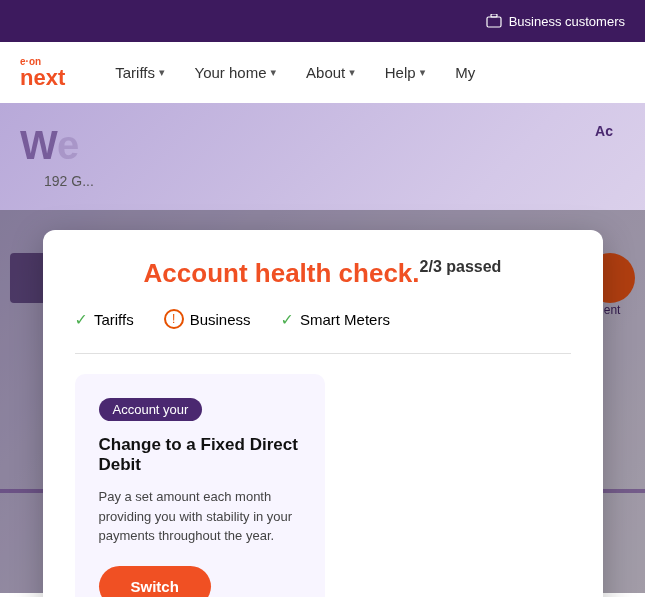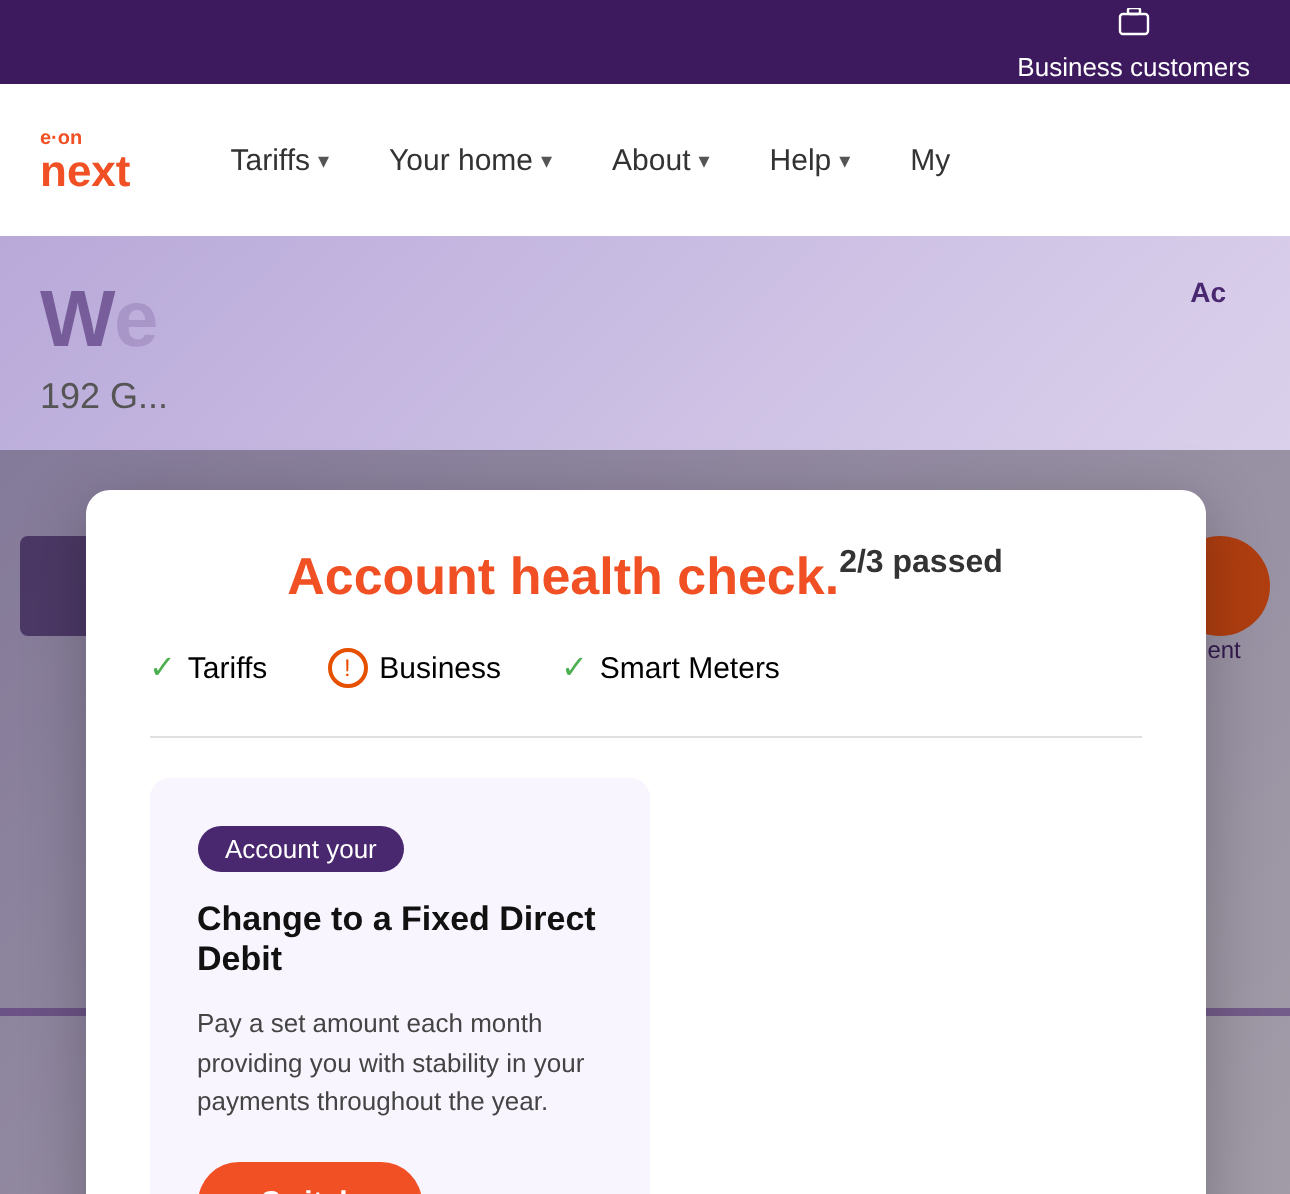--- a/index.html
+++ b/index.html
@@ -21,21 +21,20 @@
       padding: 0 20px;
       gap: 24px;
     }
     .top-bar-item {
       display: flex;
       align-items: center;
       gap: 6px;
       color: white;
       font-size: 13px;
       cursor: pointer;
-      flex-direction: column;
     }
     .top-bar-icon {
       width: 18px;
       height: 18px;
       display: inline-flex;
       align-items: center;
       justify-content: center;
     }
     .notification-badge {
       background: #ff4d00;
@@ -48,21 +47,21 @@
       align-items: center;
       justify-content: center;
       position: relative;
       top: -6px;
       left: -4px;
     }
 
     
     .nav-bar {
       background-color: white;
-      height: 76px;
+      height: 61px;
       display: flex;
       align-items: center;
       padding: 0 20px;
       gap: 30px;
       box-shadow: 0 1px 3px rgba(0,0,0,0.1);
     }
     .logo {
       margin-right: 20px;
     }
     .nav-item {
@@ -93,22 +92,23 @@
       padding: 20px;
     }
     .bg-text {
       font-size: 40px;
       font-weight: bold;
       color: #4a2870;
       opacity: 0.6;
     }
     .bg-address {
       color: #555;
-      font-size: 18px;
+      font-size: 14px;
       margin-top: 5px;
+      margin-left: 24px;
     }
     .bg-account {
       position: absolute;
       top: 20px;
       right: 32px;
       color: #4a2870;
       font-size: 14px;
       font-weight: bold;
     }
     .orange-circle {

